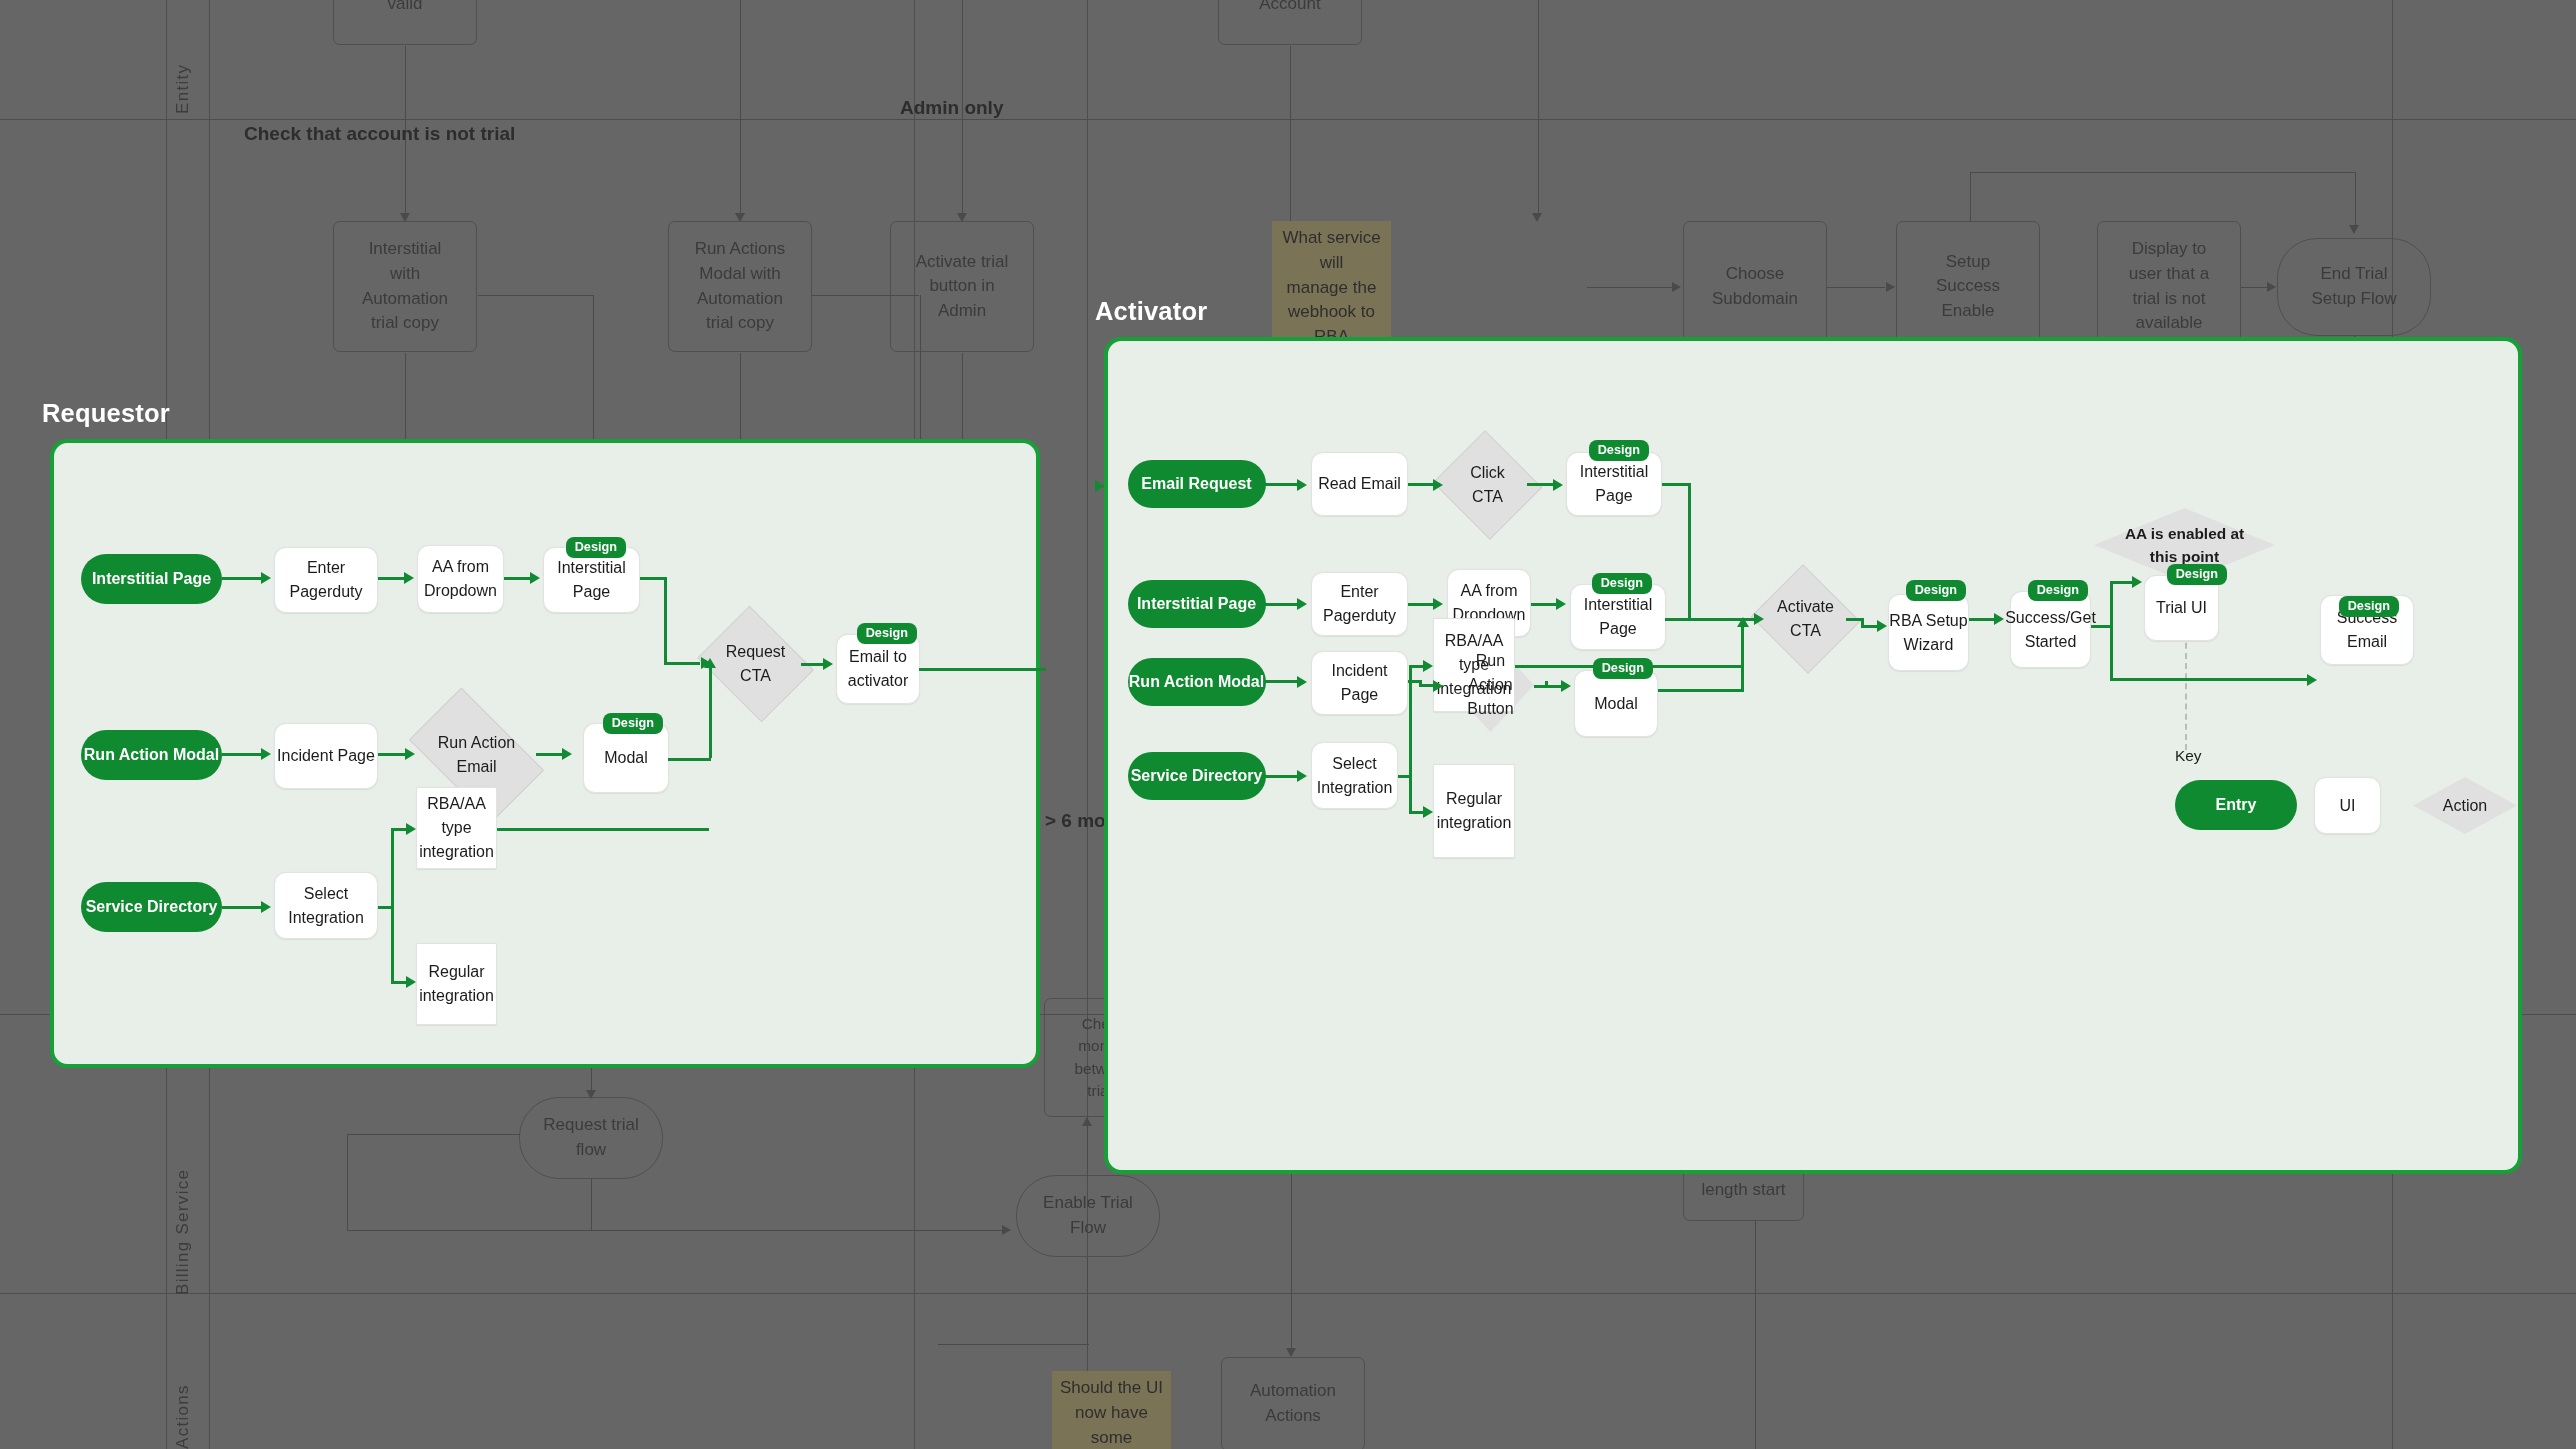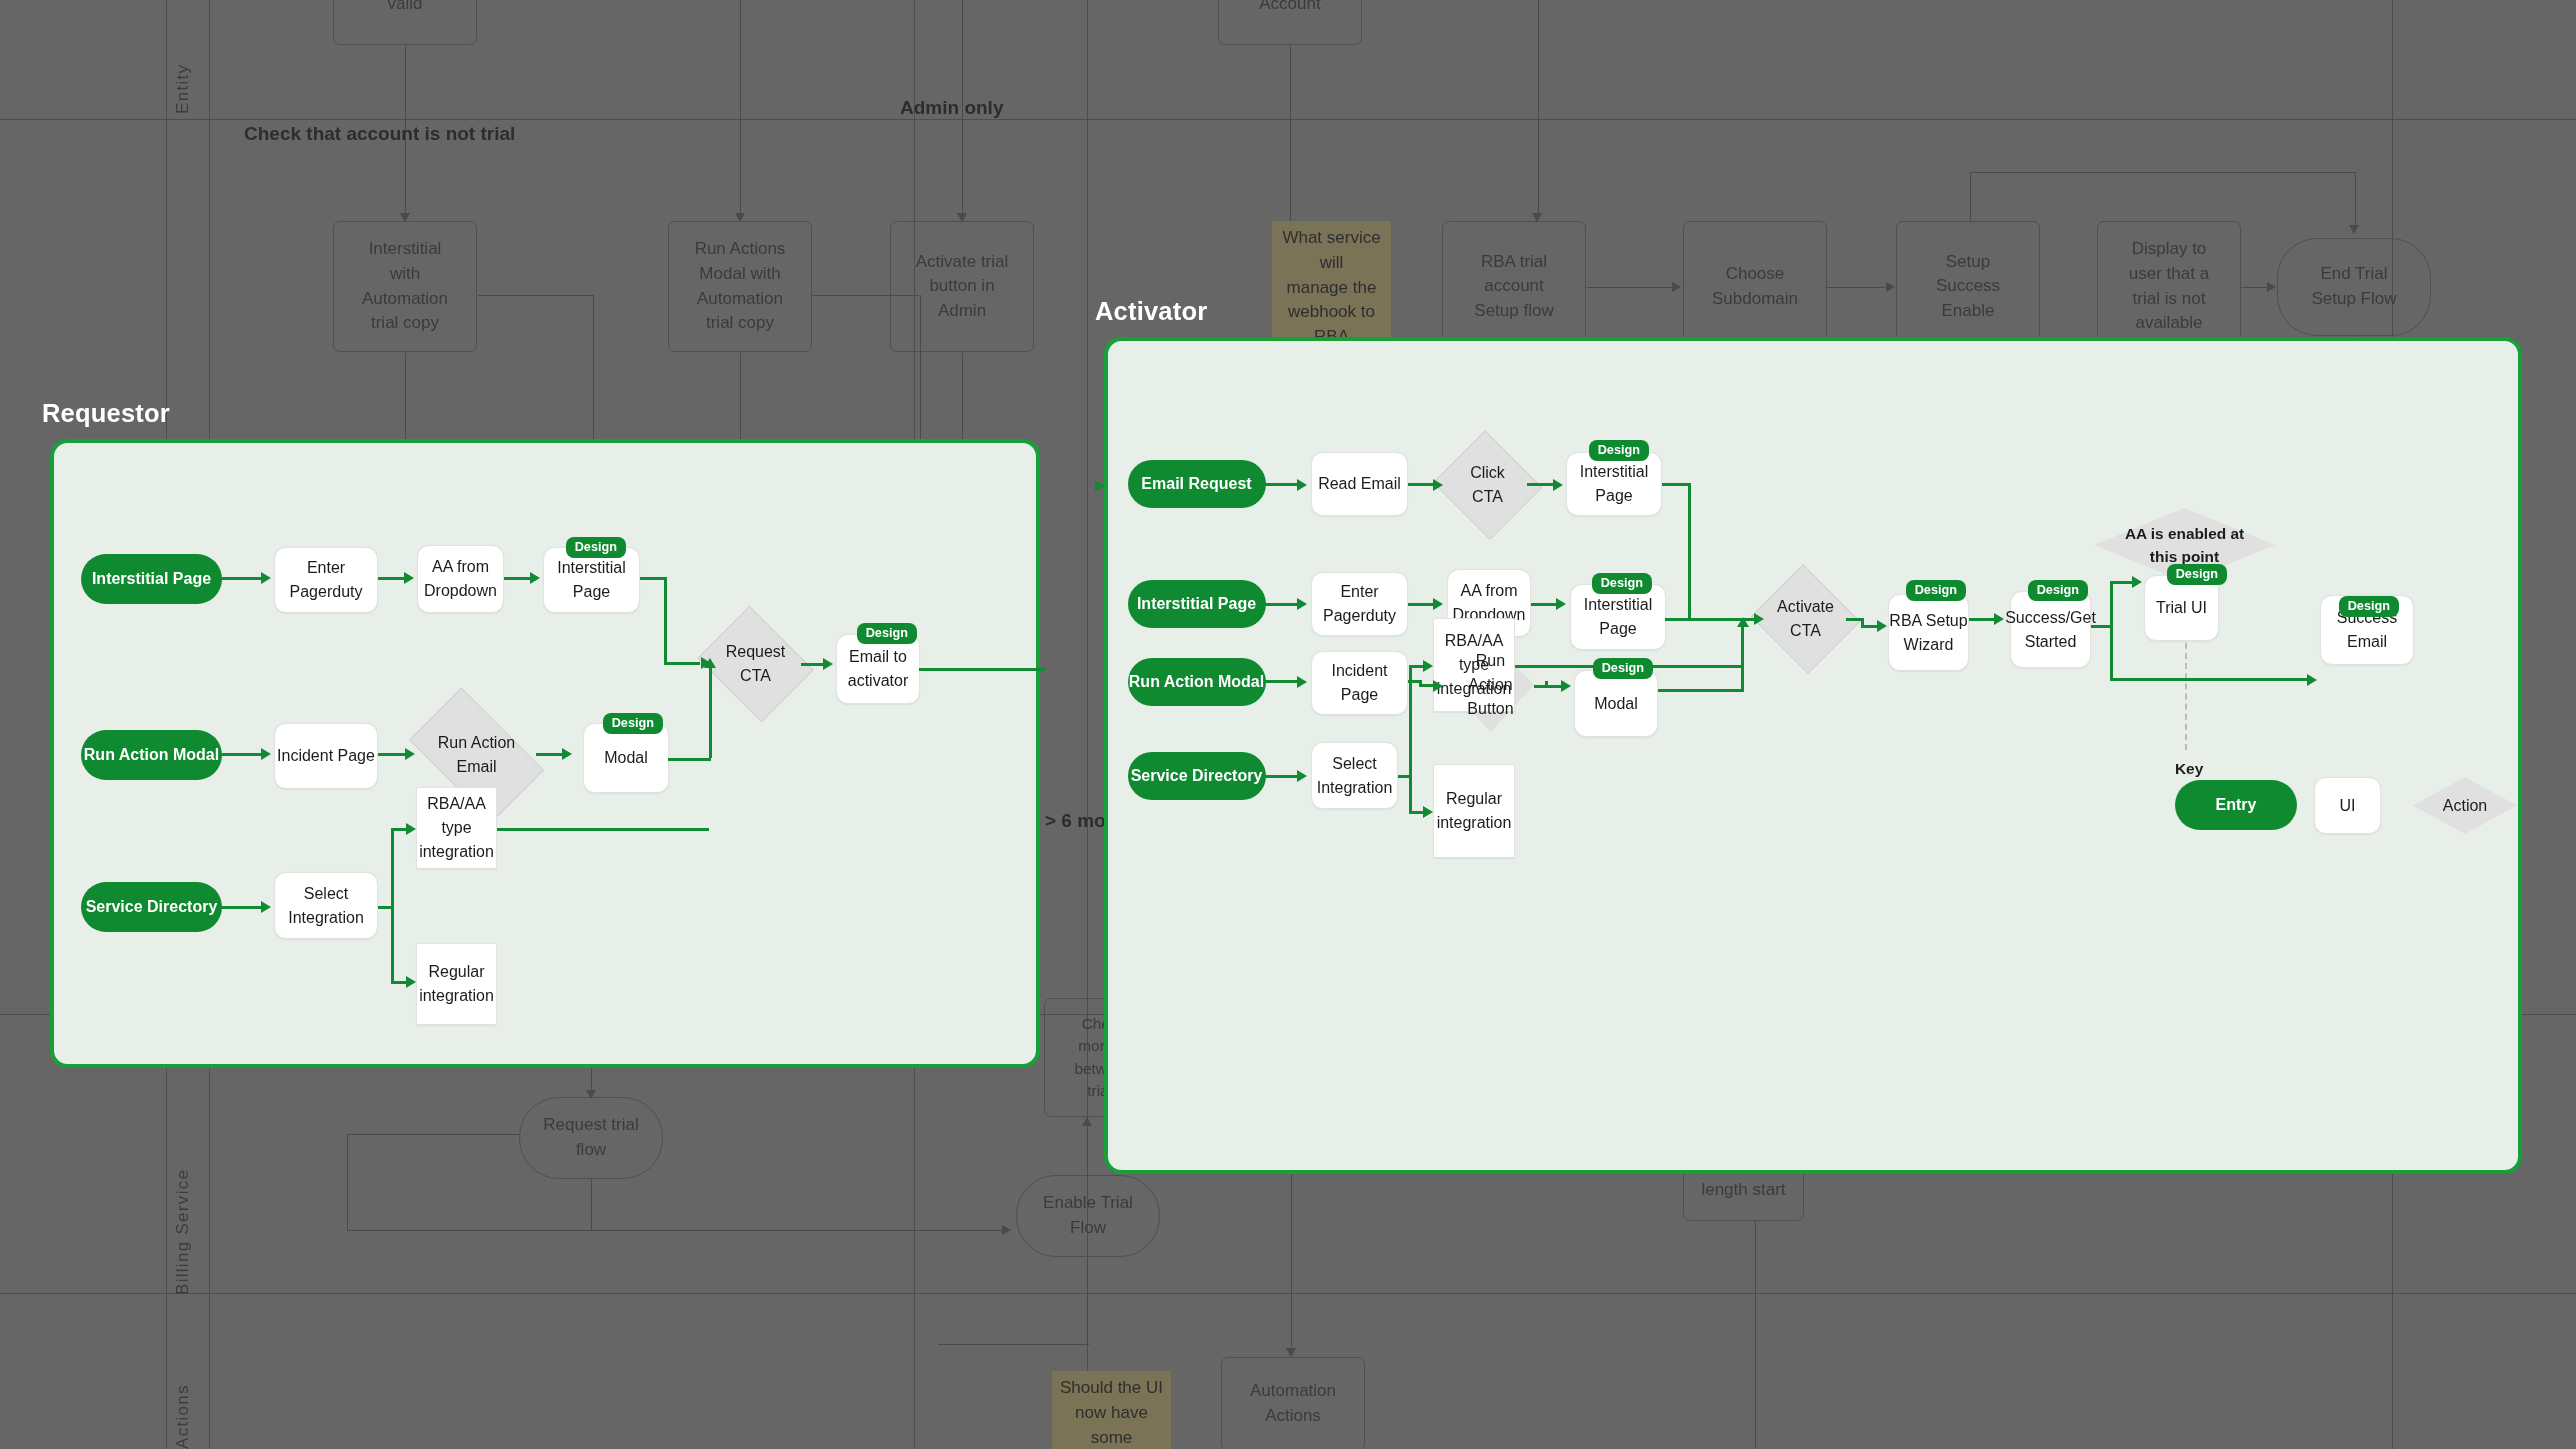--- a/index.html
+++ b/index.html
@@ -118,23 +118,20 @@
   <div class="bg-conn v" style="left:920px;top:295px;height:349px;"></div>
   <div class="bg-conn v" style="left:405px;top:353px;height:174px;"></div>
   <div class="bg-conn v" style="left:740px;top:353px;height:174px;"></div>
   <div class="bg-conn v" style="left:962px;top:353px;height:174px;"></div>
 
   <div class="bg-note" style="left:1272px;top:221px;width:119px;height:131px;white-space:pre-line;">What service will
 manage the
 webhook to RBA
 provisioning to
 create a new</div>
-  <div class="bg-node" style="left:1442px;top:221px;width:144px;height:131px;white-space:pre-line;">RBA trial
-account
-Setup flow</div>
   <div class="bg-node" style="left:1683px;top:221px;width:144px;height:131px;white-space:pre-line;">Choose
 Subdomain</div>
   <div class="bg-node" style="left:1896px;top:221px;width:144px;height:131px;white-space:pre-line;">Setup
 Success
 Enable</div>
   <div class="bg-node" style="left:2097px;top:221px;width:144px;height:131px;white-space:pre-line;">Display to
 user that a
 trial is not
 available</div>
   <div class="bg-node pill" style="left:2277px;top:238px;width:154px;height:98px;white-space:pre-line;">End Trial
@@ -408,21 +405,21 @@
   <div class="c h" style="left:301px;top:470px;width:14.8px;"></div>
   <div class="ah" style="left:315px;top:465px;"></div>
 
   <div class="node ui sq" style="left:325px;top:277px;width:82px;height:94px;white-space:pre-line;">RBA/AA type
 integration</div>
   <div class="node ui sq" style="left:325px;top:423px;width:82px;height:94px;white-space:pre-line;">Regular
 integration</div>
 
   <div class="c h" style="left:407px;top:324px;width:226px;"></div>
 
-  <div class="key-label" style="left:1067px;top:419px;font-weight:bold;">Key</div>
+  <div class="key-label" style="left:1067px;top:406px;">Key</div>
   <div class="node entry" style="left:1067px;top:439px;width:122px;height:50px;font-size:16px;">Entry</div>
   <div class="node ui" style="left:1206px;top:436px;width:67px;height:57px;">UI</div>
   <div class="node action" style="left:1305px;top:436px;width:104px;height:57px;">
     <div class="dia" style="transform:none;clip-path:polygon(50% 0,100% 50%,50% 100%,0 50%);border:none;background:#e0e0e0;"></div>
     <div class="dlabel">Action</div>
   </div>
 </div>
 
 
 </body></html>

